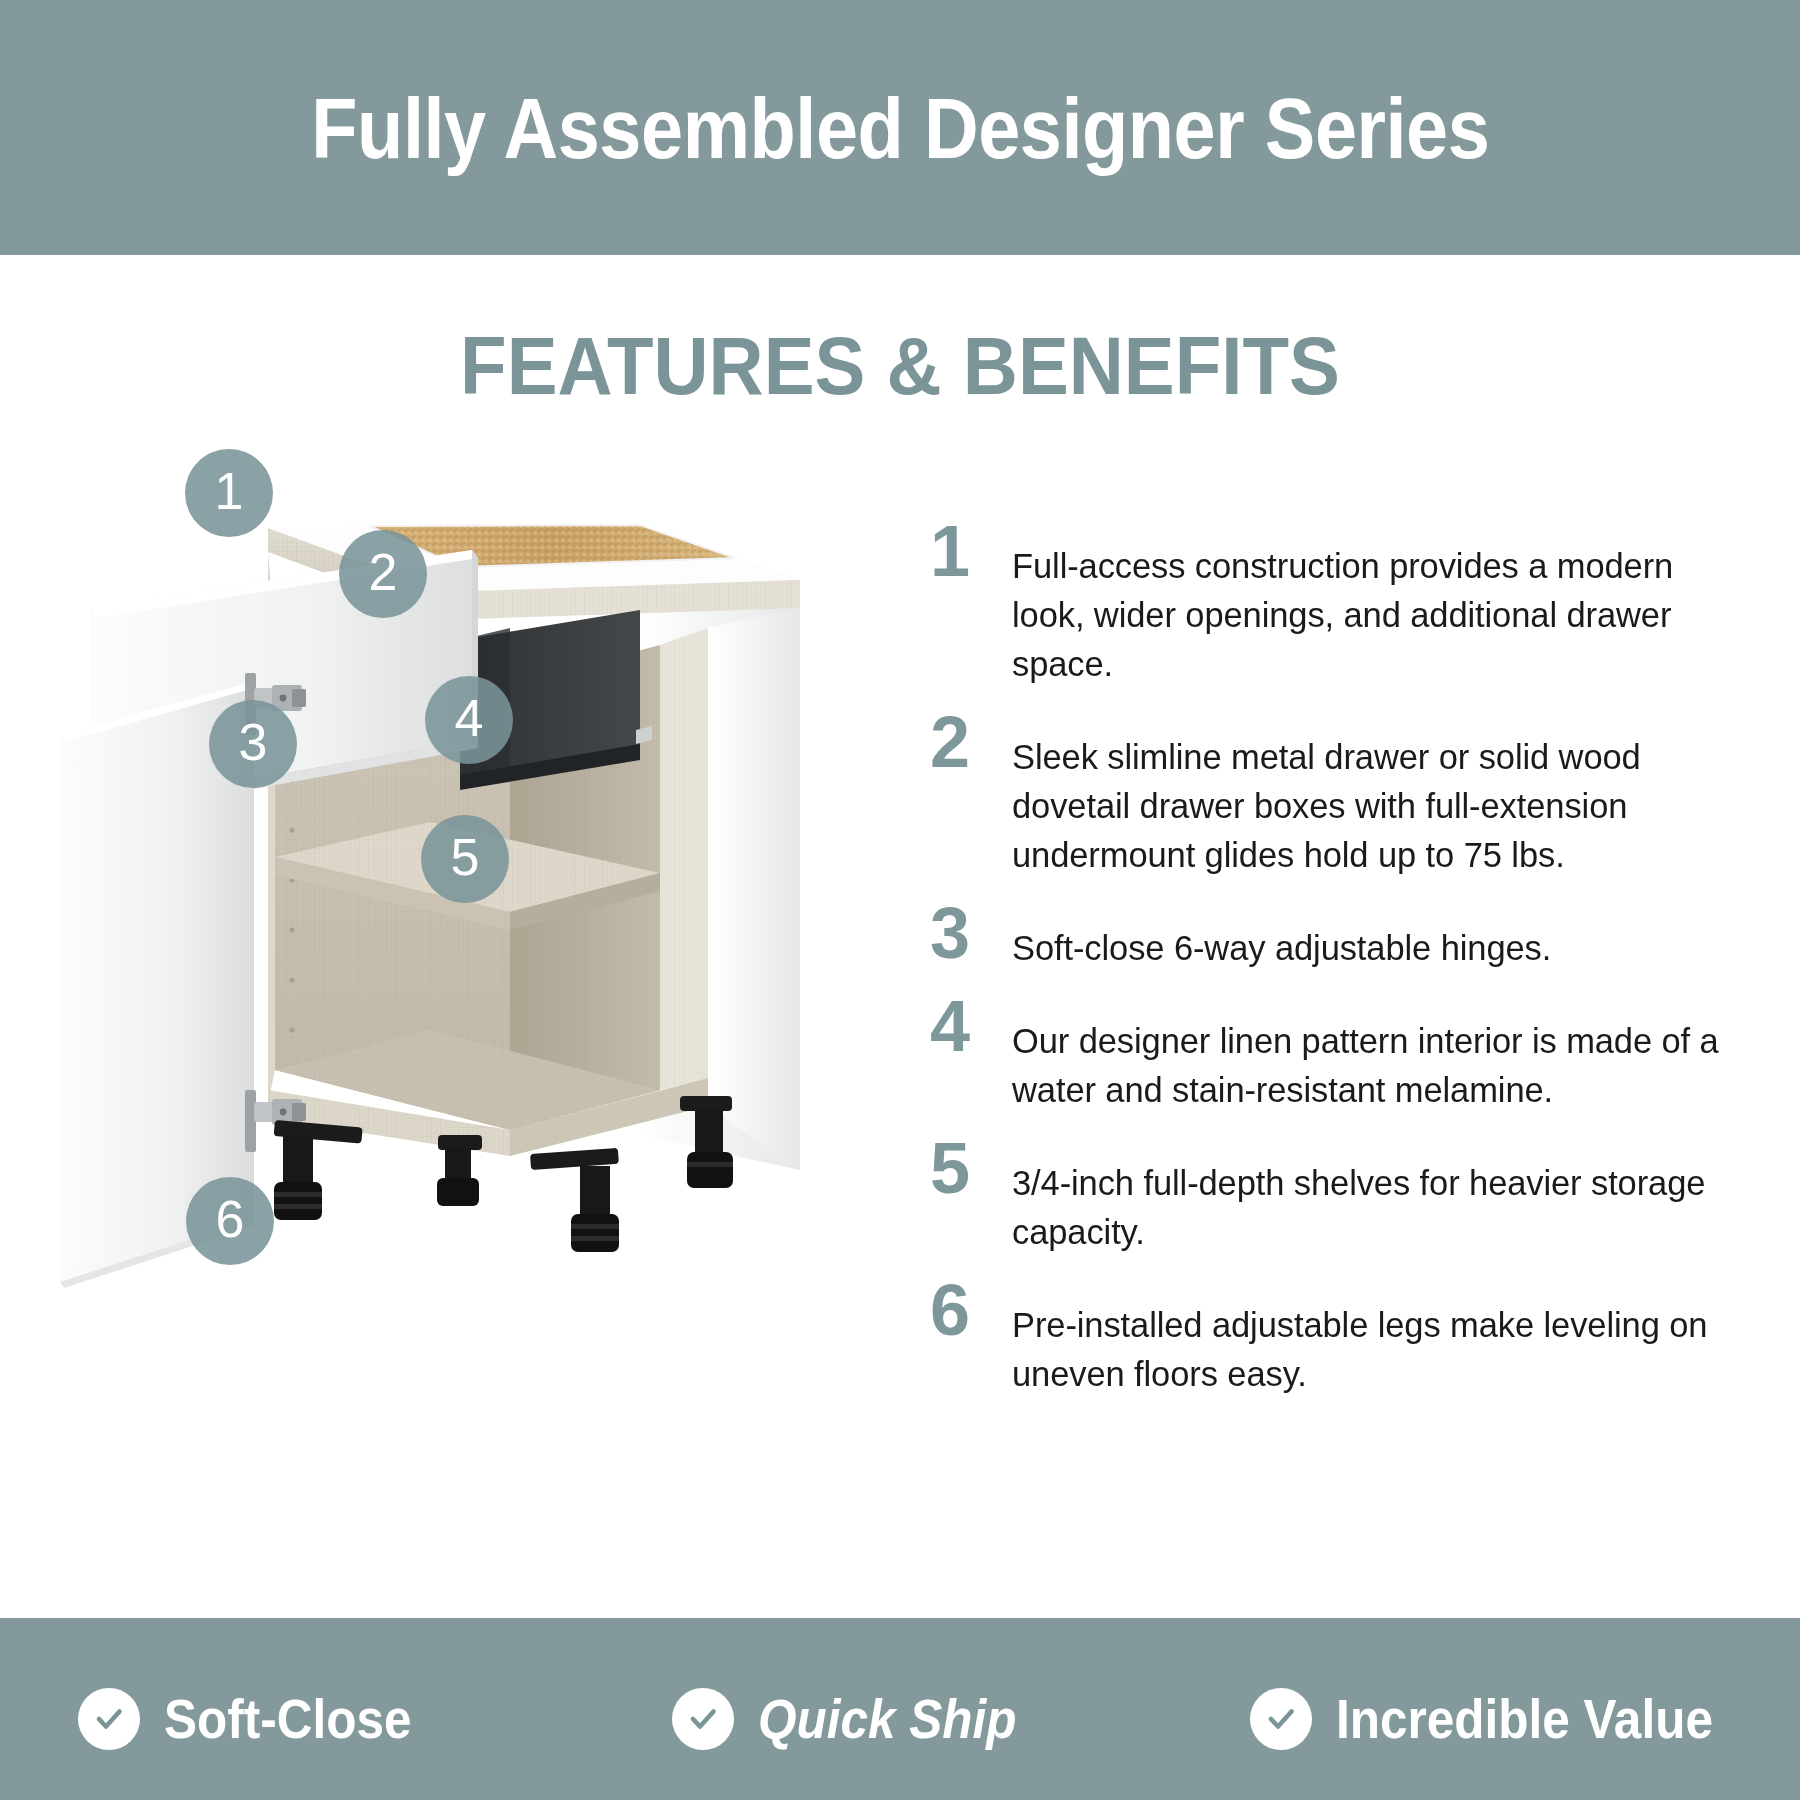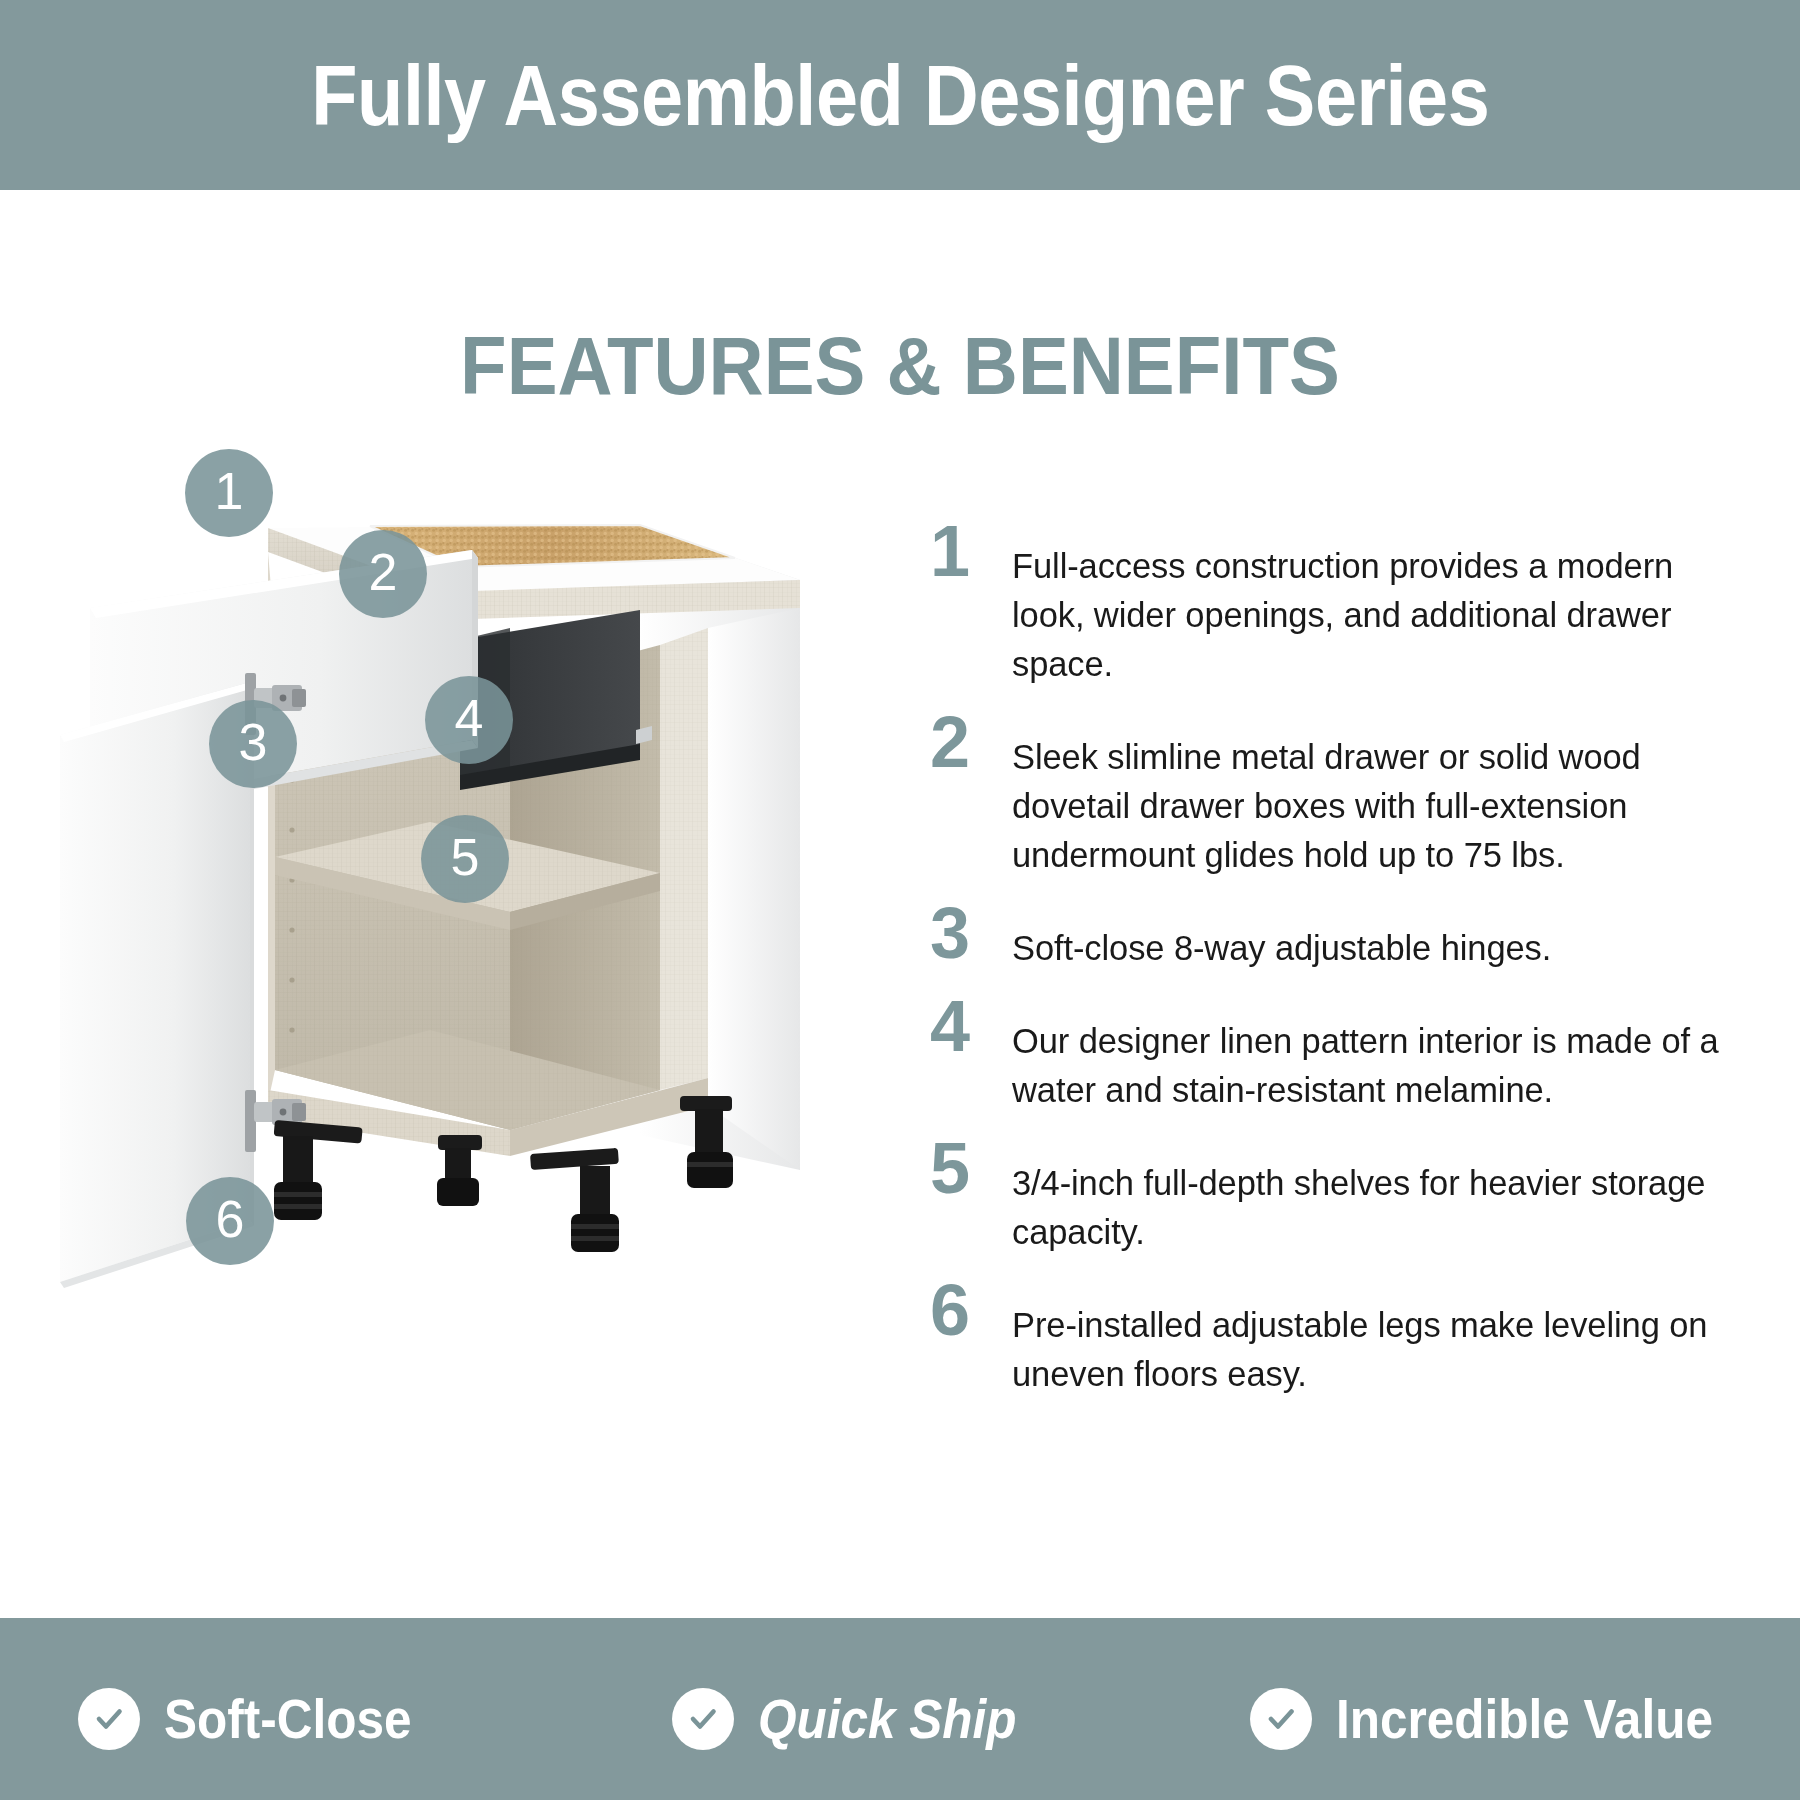--- a/index.html
+++ b/index.html
@@ -7,21 +7,21 @@
     width:1800px;height:1800px;
     background:#ffffff;
     font-family:"Liberation Sans", sans-serif;
     overflow:hidden;
     position:relative;
   }
   #page{position:relative;width:1800px;height:1800px;background:#fff;overflow:hidden;}
 
   
   .header-bar{
-    position:absolute;left:0;top:0;width:1800px;height:190px;
+    position:absolute;left:0;top:0;width:1800px;height:255px;
     background:#83999c;
     display:flex;align-items:center;justify-content:center;
   }
   .header-title{
     color:#ffffff;
     font-family:"Liberation Sans Narrow","Liberation Sans",sans-serif;
     font-weight:bold;
     font-size:86px;
     letter-spacing:-0.5px;
     transform:scaleX(0.88);
@@ -311,21 +311,21 @@
     <div class="feature-row">
       <div class="feature-num">1</div>
       <div class="feature-text">Full-access construction provides a modern look, wider openings, and additional drawer space.</div>
     </div>
     <div class="feature-row">
       <div class="feature-num">2</div>
       <div class="feature-text">Sleek slimline metal drawer or solid wood dovetail drawer boxes with full-extension undermount glides hold up to 75 lbs.</div>
     </div>
     <div class="feature-row">
       <div class="feature-num">3</div>
-      <div class="feature-text">Soft-close 8-way adjustable hinges.</div>
+      <div class="feature-text">Soft-close 6-way adjustable hinges.</div>
     </div>
     <div class="feature-row">
       <div class="feature-num">4</div>
       <div class="feature-text">Our designer linen pattern interior is made of a water and stain-resistant melamine.</div>
     </div>
     <div class="feature-row">
       <div class="feature-num">5</div>
       <div class="feature-text">3/4-inch full-depth shelves for heavier storage capacity.</div>
     </div>
     <div class="feature-row">

